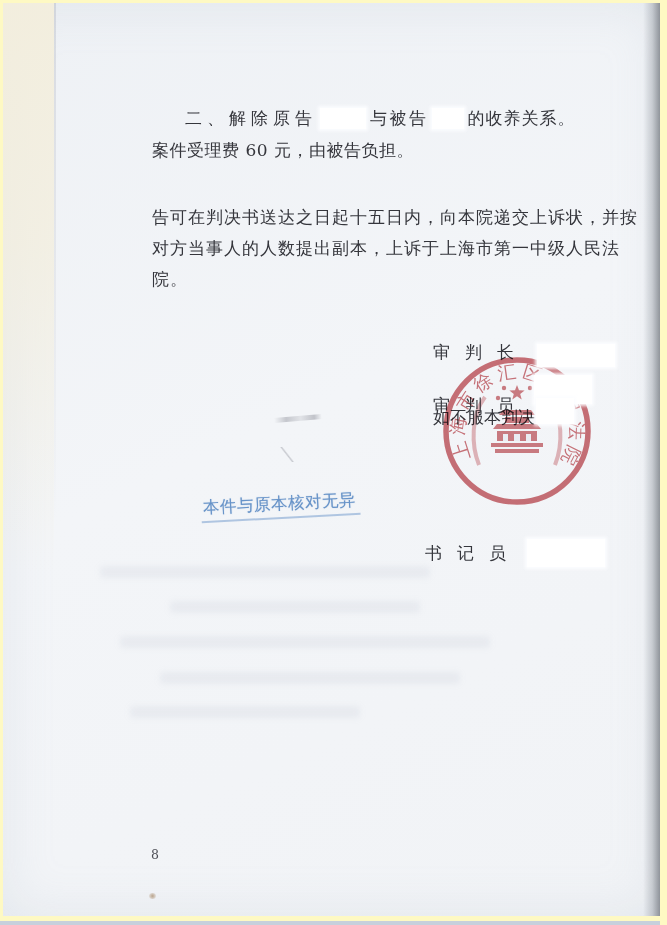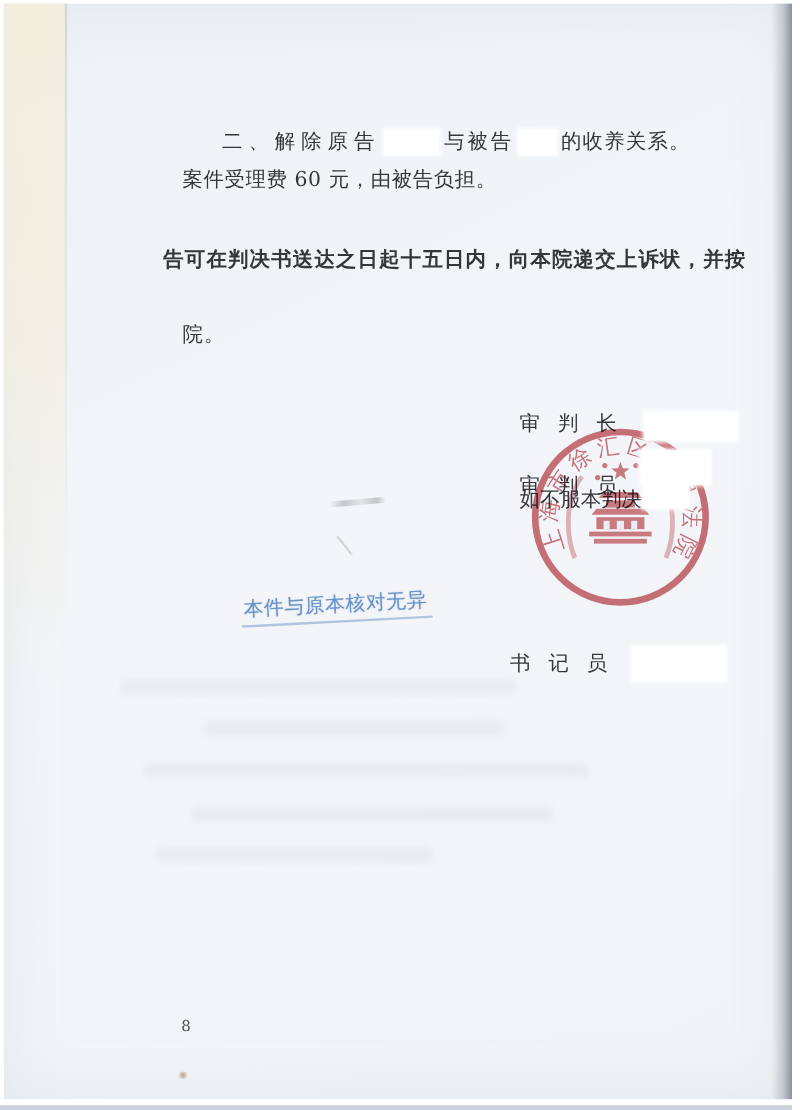--- a/index.html
+++ b/index.html
@@ -1,16 +1,16 @@
 <!DOCTYPE html>
 <html><head>
 <meta charset="utf-8">
 <style>
   html,body{margin:0;padding:0;background:#101012;}
-  .canvas{position:relative;width:667px;height:925px;background:#ffffff;overflow:hidden;
+  .canvas{position:relative;width:667px;height:925px;background:#fef9c3;overflow:hidden;
           font-family:"DejaVu Serif","Liberation Serif",serif;}
   
   .paper{position:absolute;left:3px;top:3px;width:657px;height:913px;
          background:linear-gradient(155deg,#eef1f5 0%,#f3f5f8 45%,#f1f3f6 100%);
          box-shadow:inset 0 0 50px rgba(175,185,200,0.22);}
   .cream-strip{position:absolute;left:0;top:0;width:51px;height:600px;
          background:linear-gradient(to bottom,rgba(243,238,221,0.95) 0%,rgba(243,238,221,0.75) 40%,rgba(243,238,221,0) 95%);}
   .fold-line{position:absolute;left:51px;top:0;width:2px;height:520px;
          background:linear-gradient(to bottom,rgba(120,125,140,0.20),rgba(120,125,140,0));}
   .right-edge{position:absolute;right:0;top:0;bottom:0;width:17px;
@@ -61,21 +61,22 @@
   <div class="speck"></div>
 
   <div class="cn seg-row" style="left:185px;top:107px;">
     <span style="letter-spacing:5px;">二、解除原告</span>
     <span class="redact inline" style="width:46px;height:21px;margin-left:3px;"></span>
     <span style="letter-spacing:2.5px;margin-left:4px;">与被告</span>
     <span class="redact inline" style="width:32px;height:21px;margin-left:3px;"></span>
     <span style="letter-spacing:1px;margin-left:4px;">的收养关系。</span>
   </div>
   <div class="cn" style="left:152px;top:139px;letter-spacing:0.5px;">案件受理费 60 元，由被告负担。</div>
-  <div class="cn" style="left:136px;top:206px;letter-spacing:1px;font-weight:bold;">告可在判决书送达之日起十五日内，向本院递交上诉状，并按</div>
+  <div class="cn" style="left:152px;top:206px;letter-spacing:1px;">告可在判决书送达之日起十五日内，向本院递交上诉状，并按</div>
+  <div class="cn" style="left:152px;top:237px;letter-spacing:1px;">对方当事人的人数提出副本，上诉于上海市第一中级人民法</div>
   <div class="cn" style="left:152px;top:268px;letter-spacing:1px;">院。</div>
 
   <div class="cn" style="left:433px;top:342px;letter-spacing:-1px;font-family:Liberation Serif, serif;">审　判　长</div>
   <div class="cn" style="left:433px;top:394px;letter-spacing:-1px;">审　判　员</div>
   <div class="cn" style="left:433px;top:406px;">如不服本判决</div>
   <div class="cn" style="left:425px;top:542px;letter-spacing:-1px;text-align:center;">书　记　员</div>
 
   <svg class="seal" viewBox="0 0 152 152">
     <circle cx="76" cy="76" r="71" fill="none" stroke="#c4555c" stroke-width="5.5" opacity="0.9"></circle>
     <defs>

